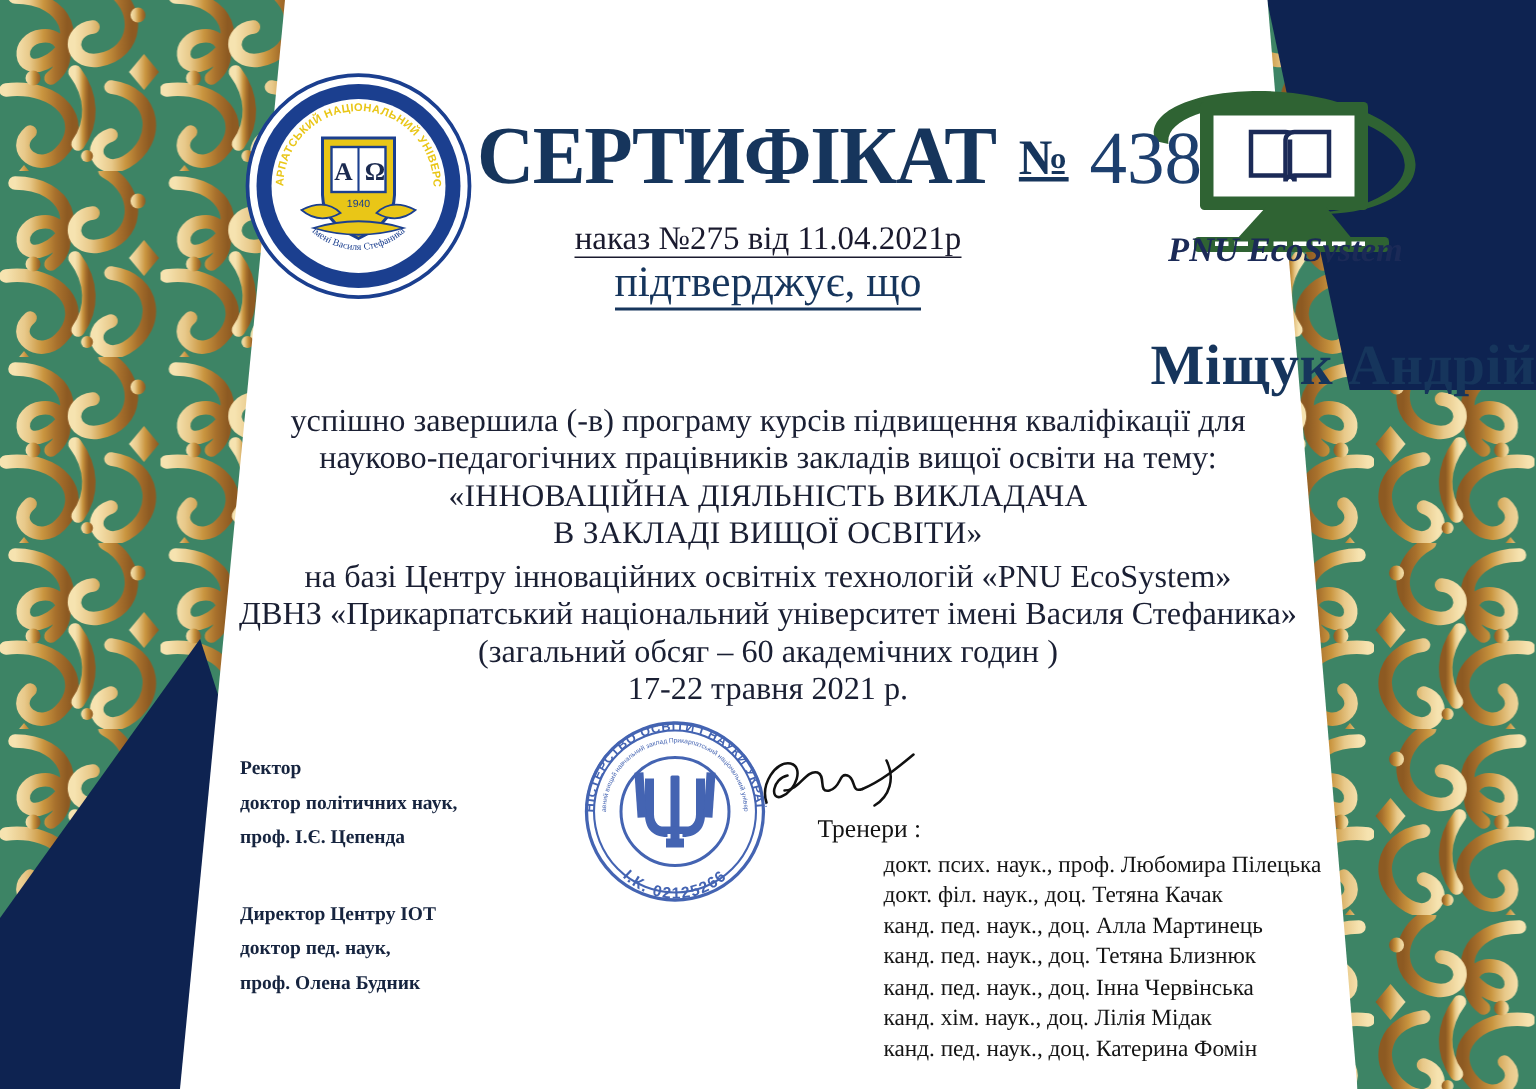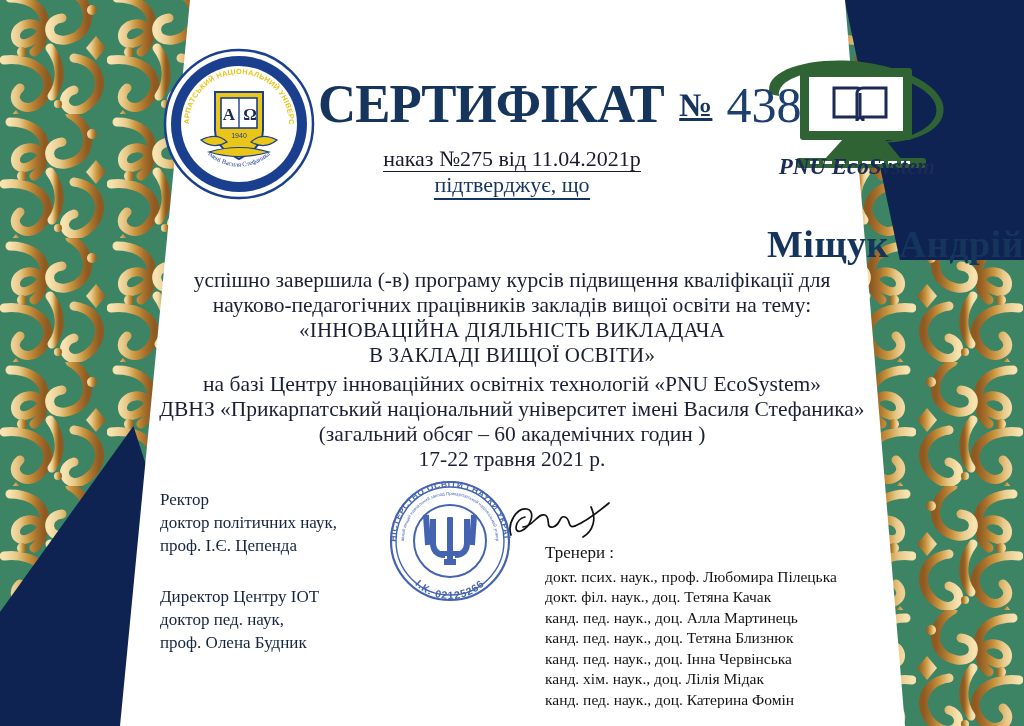--- a/index.html
+++ b/index.html
@@ -51,47 +51,47 @@
   .t-no u{text-decoration:underline;}
   .t-num{font-weight:normal;font-size:50px;color:#1d3f6e;margin-left:14px;}
 
   .order-line{
     position:absolute;left:0;right:0;top:146px;text-align:center;
     font-size:22px;color:#1a1a2e;
   }
   .order-line .u{border-bottom:1.5px solid #1a1a2e;}
   .confirm-line{
     position:absolute;left:0;right:0;top:172px;text-align:center;
-    font-size:22px;color:#16355c;
+    font-size:29px;color:#16355c;
   }
   .confirm-line span{border-bottom:2px solid #16355c;padding-bottom:1px;}
 
   .recipient{
     position:absolute;left:0;right:0;top:222px;text-align:right;
     font-weight:bold;font-size:38px;color:#16355c;letter-spacing:.5px;
   }
 
   .body-lines{position:absolute;left:0;right:0;top:268px;text-align:center;color:#1a1f33;}
   .bl{font-size:21.5px;line-height:25px;white-space:nowrap;text-align:center;}
   .bl.bold{font-weight:normal;font-size:21px;letter-spacing:.2px;}
   .bl.sp{margin-top:4px;}
 
   .sig-left{
-    position:absolute;left:160px;top:488px;color:#16243f;
-    font-size:17px;line-height:23px;
+    position:absolute;left:160px;top:500px;color:#16243f;
+    font-size:13px;line-height:23px;font-weight:bold;
   }
   .sig-left .grp2{margin-top:28px;}
   .sig-left .l{white-space:nowrap;}
 
   .trainers{
     position:absolute;left:545px;top:543px;color:#141414;
     font-size:15.5px;line-height:20.5px;
   }
   .trainers .hdr{font-size:17px;margin-bottom:3px;}
-  .trainers .tl{white-space:nowrap;}
+  .trainers .tl{white-space:nowrap;margin-left:44px;}
 
   .stamp{position:absolute;left:374px;top:479px;width:152px;height:128px;}
   .signature{position:absolute;left:505px;top:497px;width:120px;height:55px;}
 </style>
 </head>
 <body>
 
 <div id="cert">
 
   <div class="layer" style="background:#3d8465;"></div>

